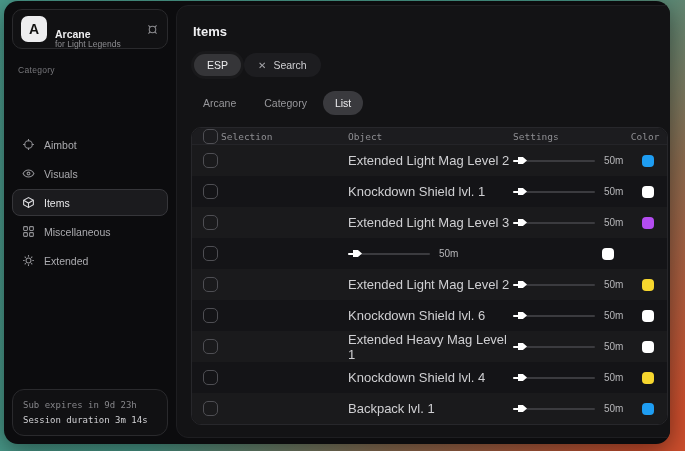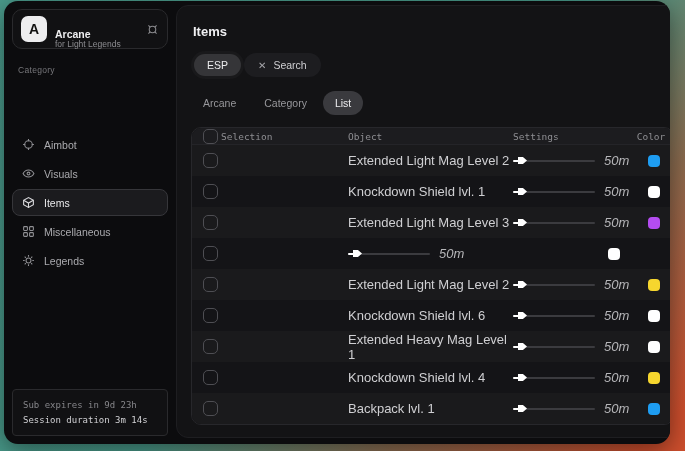--- a/index.html
+++ b/index.html
@@ -32,21 +32,21 @@
   .nav { display:flex; flex-direction:column; gap:2px;margin-top:48px; }
   .nav-item {
     display:flex; align-items:center; gap:9px; height:27px; padding:0 9px;
     border:1px solid transparent; border-radius:8px; color:#ababaf; font-size:10.5px; cursor:pointer;
   }
   .nav-item .ni { color:#8f8f93; display:flex; }
   .nav-item.selected { background:#1b1b1e; border-color:#36363a; color:#e8e8ea; }
   .nav-item.selected .ni { color:#d9d9dc; }
   .spacer { flex:1; }
   .sub-card {
-    border:1px solid #2a2a2d; border-radius:4px; padding:8px 10px; background:#111113;
+    border:1px solid #2a2a2d; border-radius:12px; padding:8px 10px; background:#111113;
     font-family:"DejaVu Sans Mono", monospace; line-height:1.6;
   }
   .sub-line1 { font-size:9px; color:#86868a; }
   .sub-line2 { font-size:9px; color:#d2d2d5; }
   
   .main {
     flex:1; margin:4px 6px 6px 0; background:#131315; border:1px solid #1e1e21;
     border-radius:12px; padding:12px 14px; display:flex; flex-direction:column;
   }
   .main-title { font-size:13px; font-weight:bold; color:#f0f0f2; margin:6px 2px 12px 2px; }
@@ -86,21 +86,21 @@
   }
   .obj { font-size:13px; color:#cfcfd2; }
   .c-dist { display:flex; align-items:center; gap:9px; padding-right:4px; }
   .slider { position:relative; flex:0 0 82px; height:12px; cursor:pointer; }
   .track { position:absolute; left:0; right:0; top:5px; height:2px; background:#3b3b3f; border-radius:2px; }
   .fill { position:absolute; left:0; top:5px; width:7px; height:2px; background:#ffffff; border-radius:2px; }
   .thumb {
     position:absolute; left:5px; top:2.5px; width:9px; height:7px; background:#ffffff;
     clip-path:polygon(0 0,55% 0,100% 50%,55% 100%,0 100%);
   }
-  .dist-val { font-size:13px; color:#b6b6b9;font-style:italic; }
+  .dist-val { font-size:10px; color:#b6b6b9; }
   .c-color { display:flex; justify-content:flex-end; padding-right:13px; }
   .swatch { width:12px; height:12px; border-radius:4px; cursor:pointer; }
   .ico { display:block; }
 </style>
 </head>
 <body>
 
 <div class="window">
 
   <div class="sidebar">
@@ -159,21 +159,21 @@
         </span>
         <span>Miscellaneous</span>
       </div>
       <div class="nav-item">
         <span class="ni">
           <svg class="ico" width="13" height="13" viewBox="0 0 24 24" fill="none" stroke="currentColor" stroke-width="2">
             <circle cx="12" cy="12" r="4.5"></circle>
             <path d="M12 2v3M12 19v3M2 12h3M19 12h3M5 5l2.1 2.1M16.9 16.9L19 19M19 5l-2.1 2.1M7.1 16.9L5 19"></path>
           </svg>
         </span>
-        <span>Legends</span>
+        <span>Extended</span>
       </div>
     </div>
 
     <div class="spacer"></div>
 
     <div class="sub-card">
       <div class="sub-line1">Sub expires in 9d 23h</div>
       <div class="sub-line2">Session duration 3m 14s</div>
     </div>
   </div>

